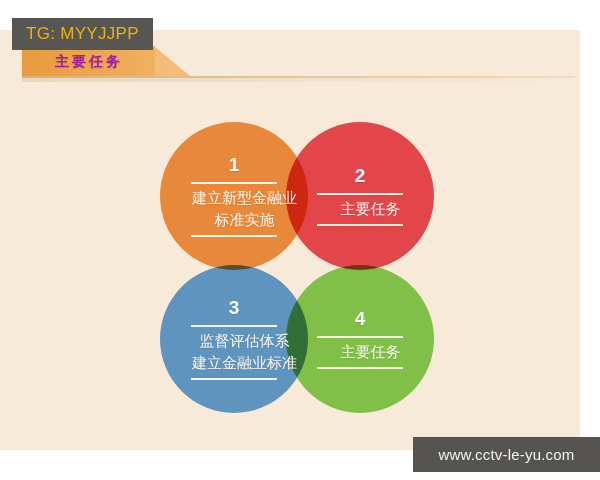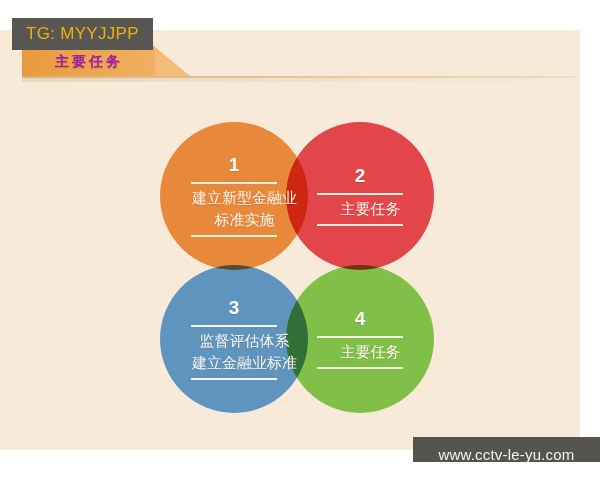--- a/index.html
+++ b/index.html
@@ -39,21 +39,21 @@
     white-space: nowrap;
     z-index: 40;
   }
 
   
   #watermark {
     position: absolute;
     left: 413px;
     top: 437px;
     width: 187px;
-    height: 25px;
+    height: 35px;
     background: #565450;
     color: #f2f2f2;
     font-size: 15px;
     line-height: 35px;
     text-align: center;
     letter-spacing: 0.2px;
     z-index: 40;
   }
 
   

